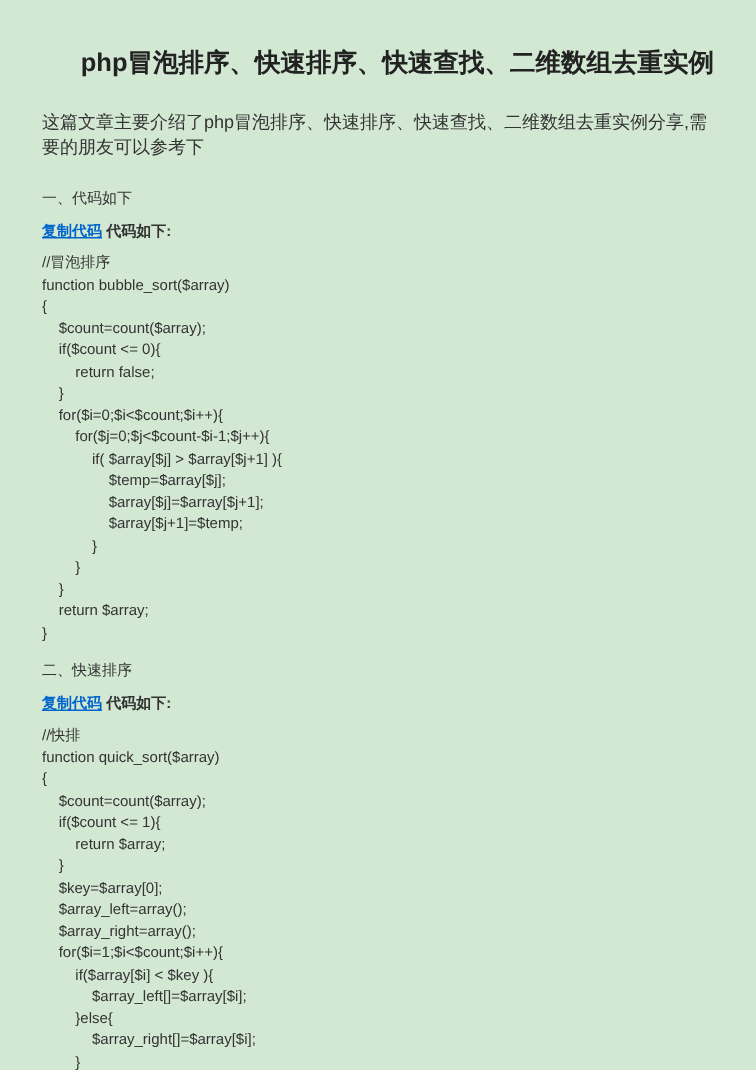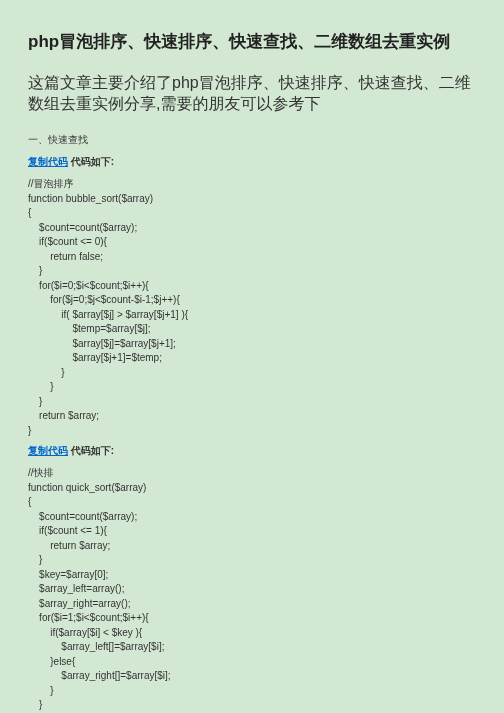--- a/index.html
+++ b/index.html
@@ -10,26 +10,26 @@
     font-size: 11px;
     color: #333;
     width: 504px;
   }
   .container {
     padding: 20px 28px;
   }
   h1 {
     font-size: 17px;
     font-weight: bold;
-    text-align: left;
+    text-align: right;
     margin: 10px 0 20px 0;
     color: #222;
   }
   .intro {
-    font-size: 16px;
+    font-size: 12px;
     margin-bottom: 18px;
     color: #333;
   }
   .section-title {
     font-size: 10px;
     margin: 10px 0 8px 0;
   }
   .copy-line {
     font-size: 10px;
     margin-bottom: 8px;
@@ -50,21 +50,21 @@
   }
 </style>
 </head>
 <body>
 
 <div class="container">
   <h1>php冒泡排序、快速排序、快速查找、二维数组去重实例</h1>
 
   <div class="intro">这篇文章主要介绍了php冒泡排序、快速排序、快速查找、二维数组去重实例分享,需要的朋友可以参考下</div>
 
-  <div class="section-title">一、快速查找</div>
+  <div class="section-title">一、代码如下</div>
   <div class="copy-line">
     <span class="copy-link">复制代码</span><span> 代码如下:</span>
   </div>
   <div class="code-block">//冒泡排序
 function bubble_sort($array)
 {
     $count=count($array);
     if($count &lt;= 0){
         return false;
     }
@@ -73,20 +73,21 @@
             if( $array[$j] &gt; $array[$j+1] ){
                 $temp=$array[$j];
                 $array[$j]=$array[$j+1];
                 $array[$j+1]=$temp;
             }
         }
     }
     return $array;
 }</div>
 
+  <div class="section-title">二、快速排序</div>
   <div class="copy-line">
     <span class="copy-link">复制代码</span><span> 代码如下:</span>
   </div>
   <div class="code-block">//快排
 function quick_sort($array)
 {
     $count=count($array);
     if($count &lt;= 1){
         return $array;
     }

